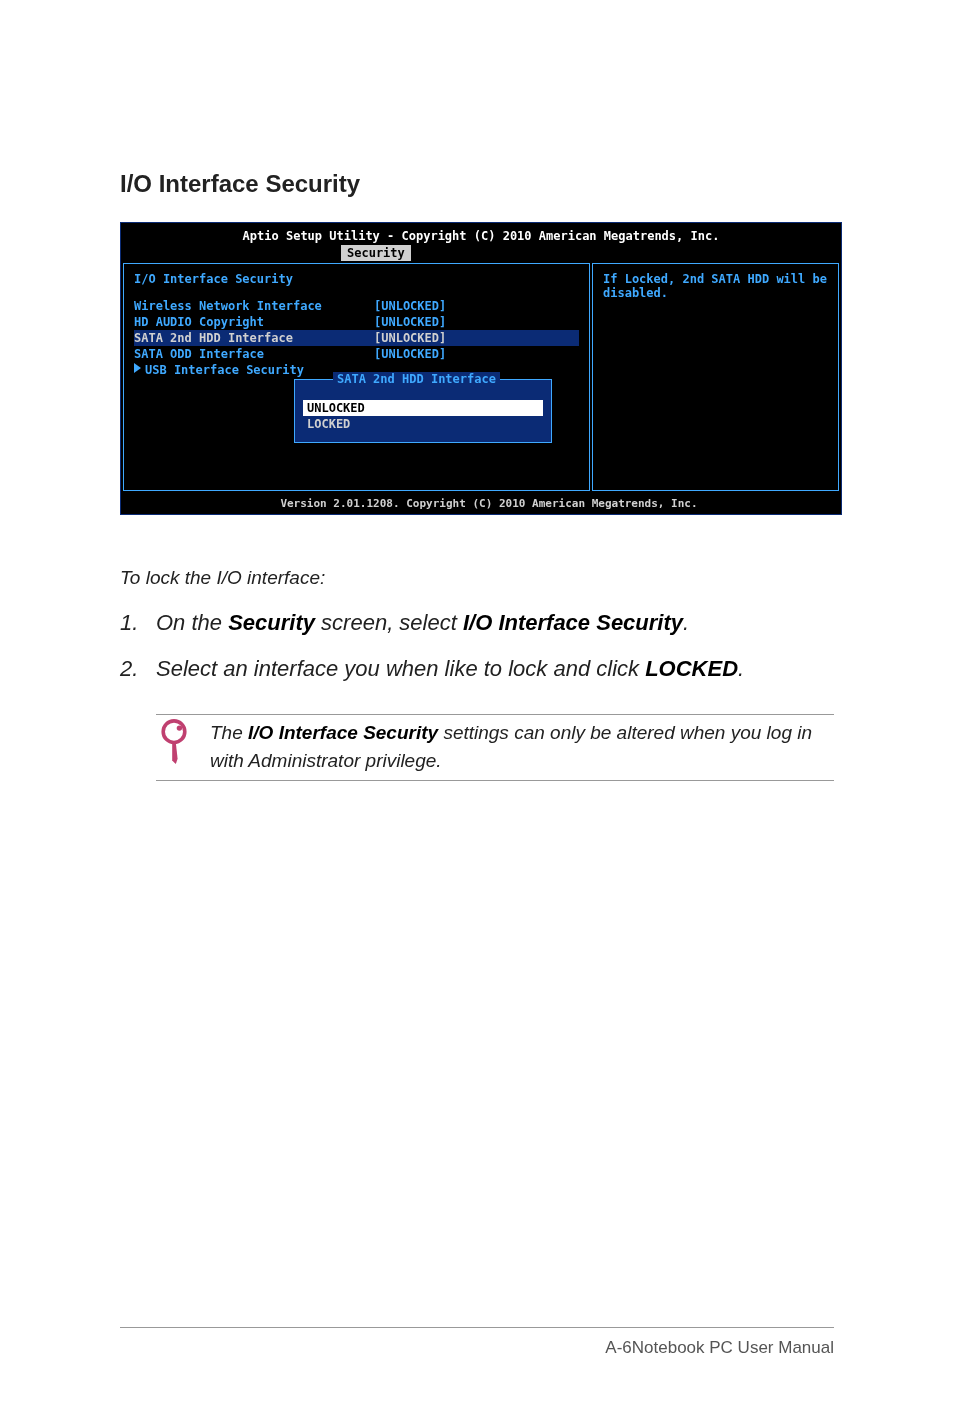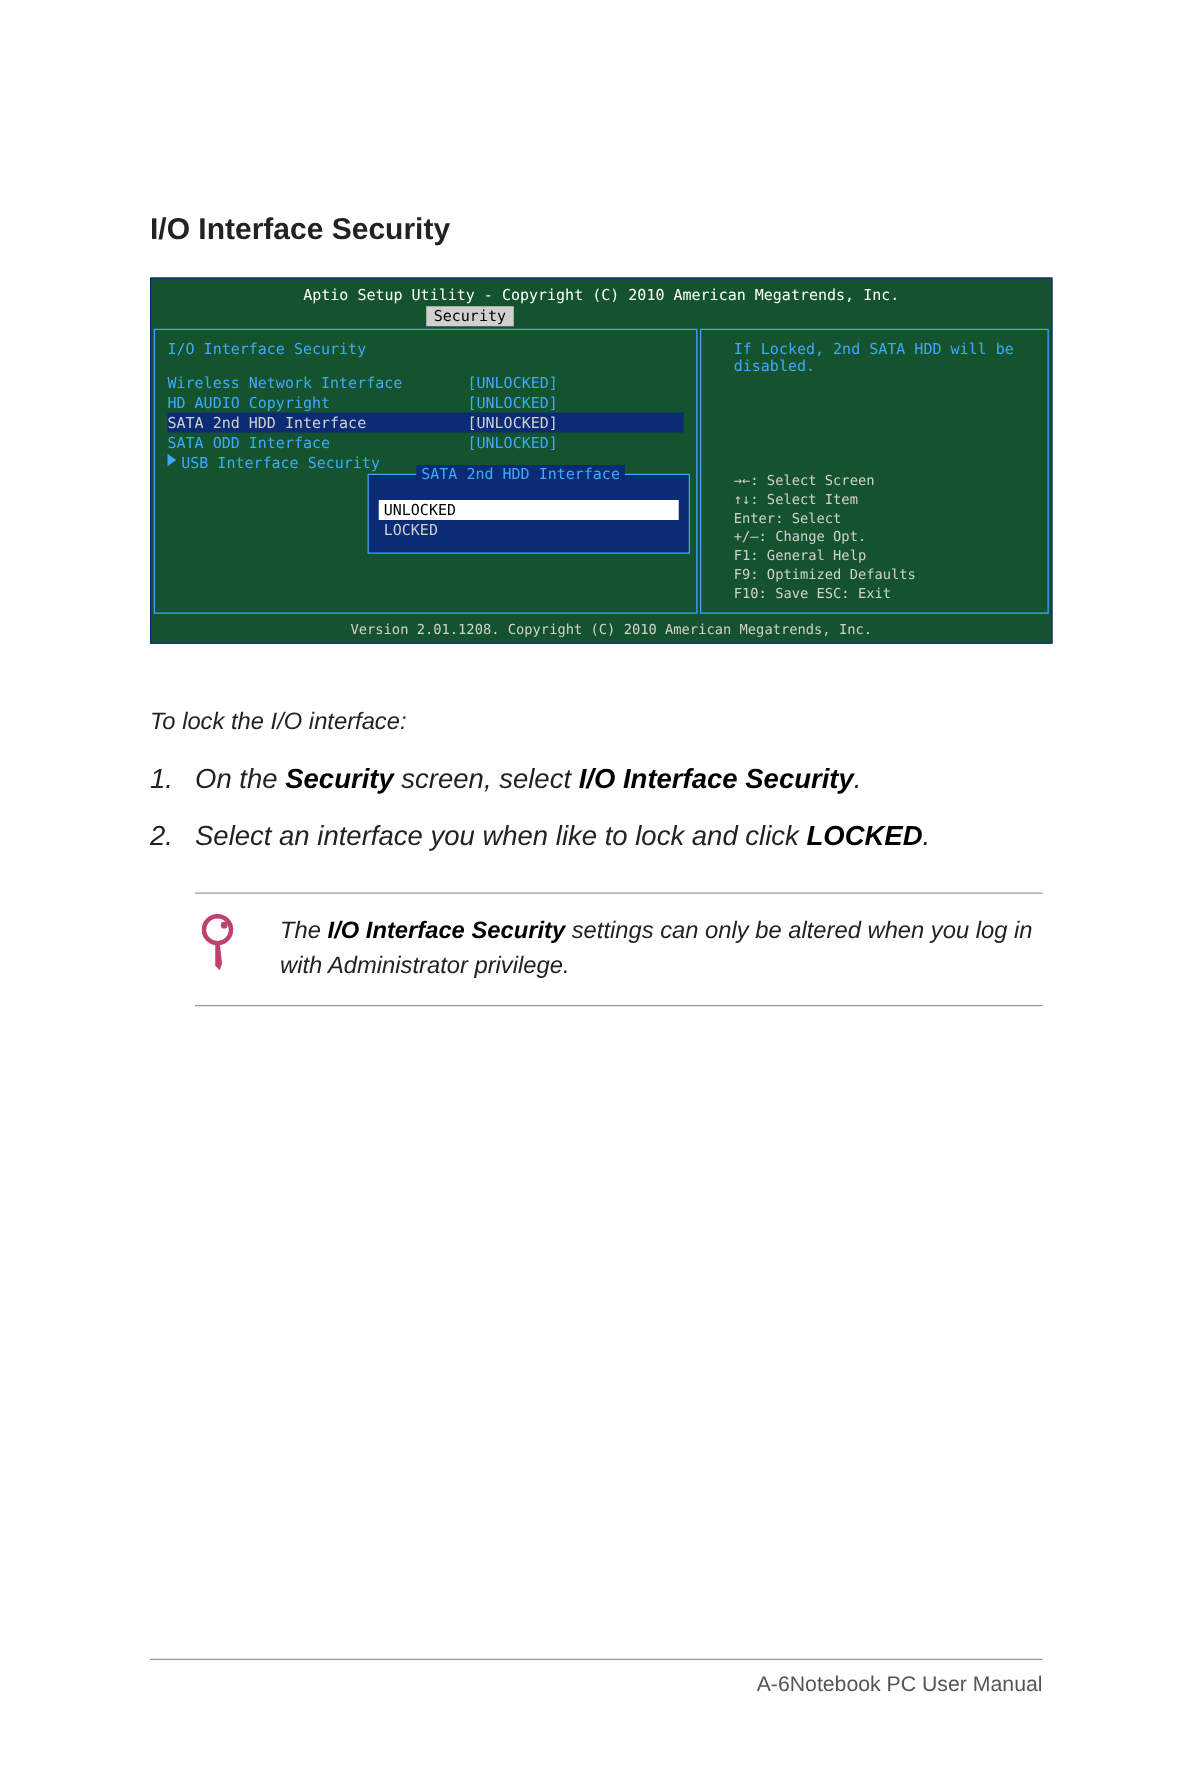--- a/index.html
+++ b/index.html
@@ -16,26 +16,27 @@
     padding: 170px 120px 0 120px;
   }
   h2.section-title {
     font-size: 24px;
     font-weight: 700;
     margin: 0 0 24px 0;
     color: #222;
   }
   .bios {
     width: 720px;
-    background: #14532d;
+    background: #000000;
     color: #fff;
     font-family: "Lucida Console", monospace;
     font-size: 12px;
     position: relative;
     border: 1px solid #0b2b75;
+    font-weight: bold;
   }
   .bios-header {
     text-align: center;
     padding: 6px 0 2px 0;
     font-size: 12px;
     color: #fff;
   }
   .bios-tab {
     display: inline-block;
     background: #d0d0d0;
@@ -51,21 +52,21 @@
   .bios-left {
     flex: 1;
     border: 1px solid #3fa9ff;
     padding: 8px 10px;
     position: relative;
     min-height: 210px;
   }
   .bios-right {
     width: 225px;
     border: 1px solid #3fa9ff;
-    padding: 8px 26px;
+    padding: 8px 10px;
     color: #3fa9ff;
     display: flex;
     flex-direction: column;
     justify-content: space-between;
   }
   .bios-left .subtitle {
     color: #3fa9ff;
     margin-bottom: 12px;
   }
   .bios-left .row {
@@ -135,26 +136,26 @@
     font-size: 22px;
     line-height: 1.6;
   }
   ol.steps li { padding-left: 36px; text-indent: -36px; margin-bottom: 10px; }
   ol.steps li .num { display: inline-block; width: 36px; text-indent: 0; }
   .note-box {
     display: flex;
     align-items: flex-start;
     border-top: 1px solid #999;
     border-bottom: 1px solid #999;
-    padding: 16px 0;
+    padding: 4px 0;
     margin-top: 28px;
     margin-left: 36px;
     font-size: 19px;
     line-height: 1.5;
-    gap: 32px;
+    gap: 18px;
   }
   .hint-icon {
     width: 36px;
     flex: 0 0 36px;
   }
   .footer {
     position: absolute;
     bottom: 60px;
     left: 120px;
     right: 120px;
@@ -201,29 +202,20 @@
         </div>
 
         <div class="popup">
           <span class="popup-title">SATA 2nd HDD Interface</span>
           <div class="opt sel">UNLOCKED</div>
           <div class="opt">LOCKED</div>
         </div>
       </div>
       <div class="bios-right">
         <div>If Locked, 2nd SATA HDD will be disabled.</div>
-        <div class="help-list">
-          <div>→←: Select Screen</div>
-          <div>↑↓:  Select Item</div>
-          <div>Enter: Select</div>
-          <div>+/—:  Change Opt.</div>
-          <div>F1:   General Help</div>
-          <div>F9:   Optimized Defaults</div>
-          <div>F10:  Save   ESC: Exit</div>
-        </div>
       </div>
     </div>
     <div class="bios-footer">Version 2.01.1208. Copyright (C) 2010 American Megatrends, Inc.</div>
   </div>
 
   <div class="body-text">
     <p>To lock the I/O interface:</p>
     <ol class="steps">
       <li>
         <span class="num">1.</span><span>On the </span><b>Security</b><span> screen, select </span><b>I/O Interface Security</b><span>.</span>

